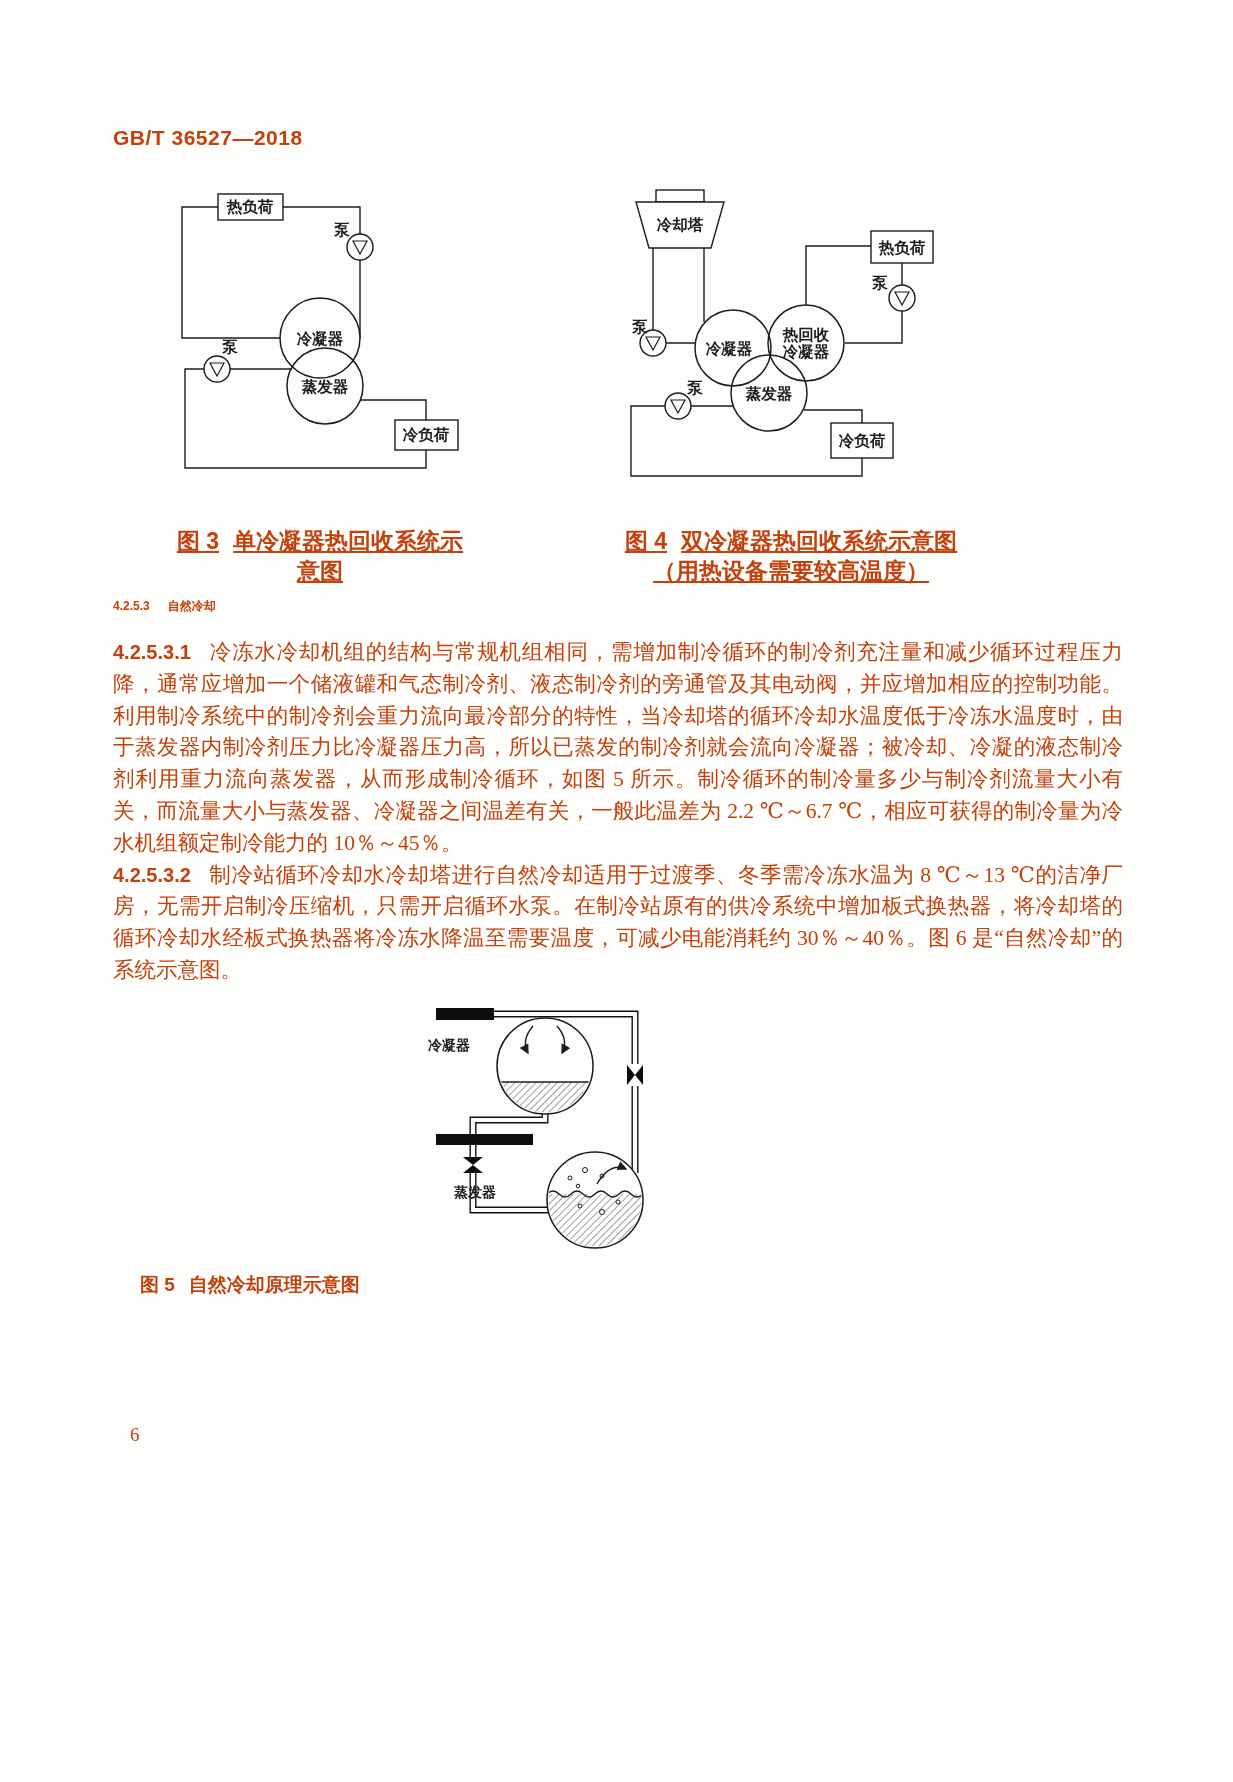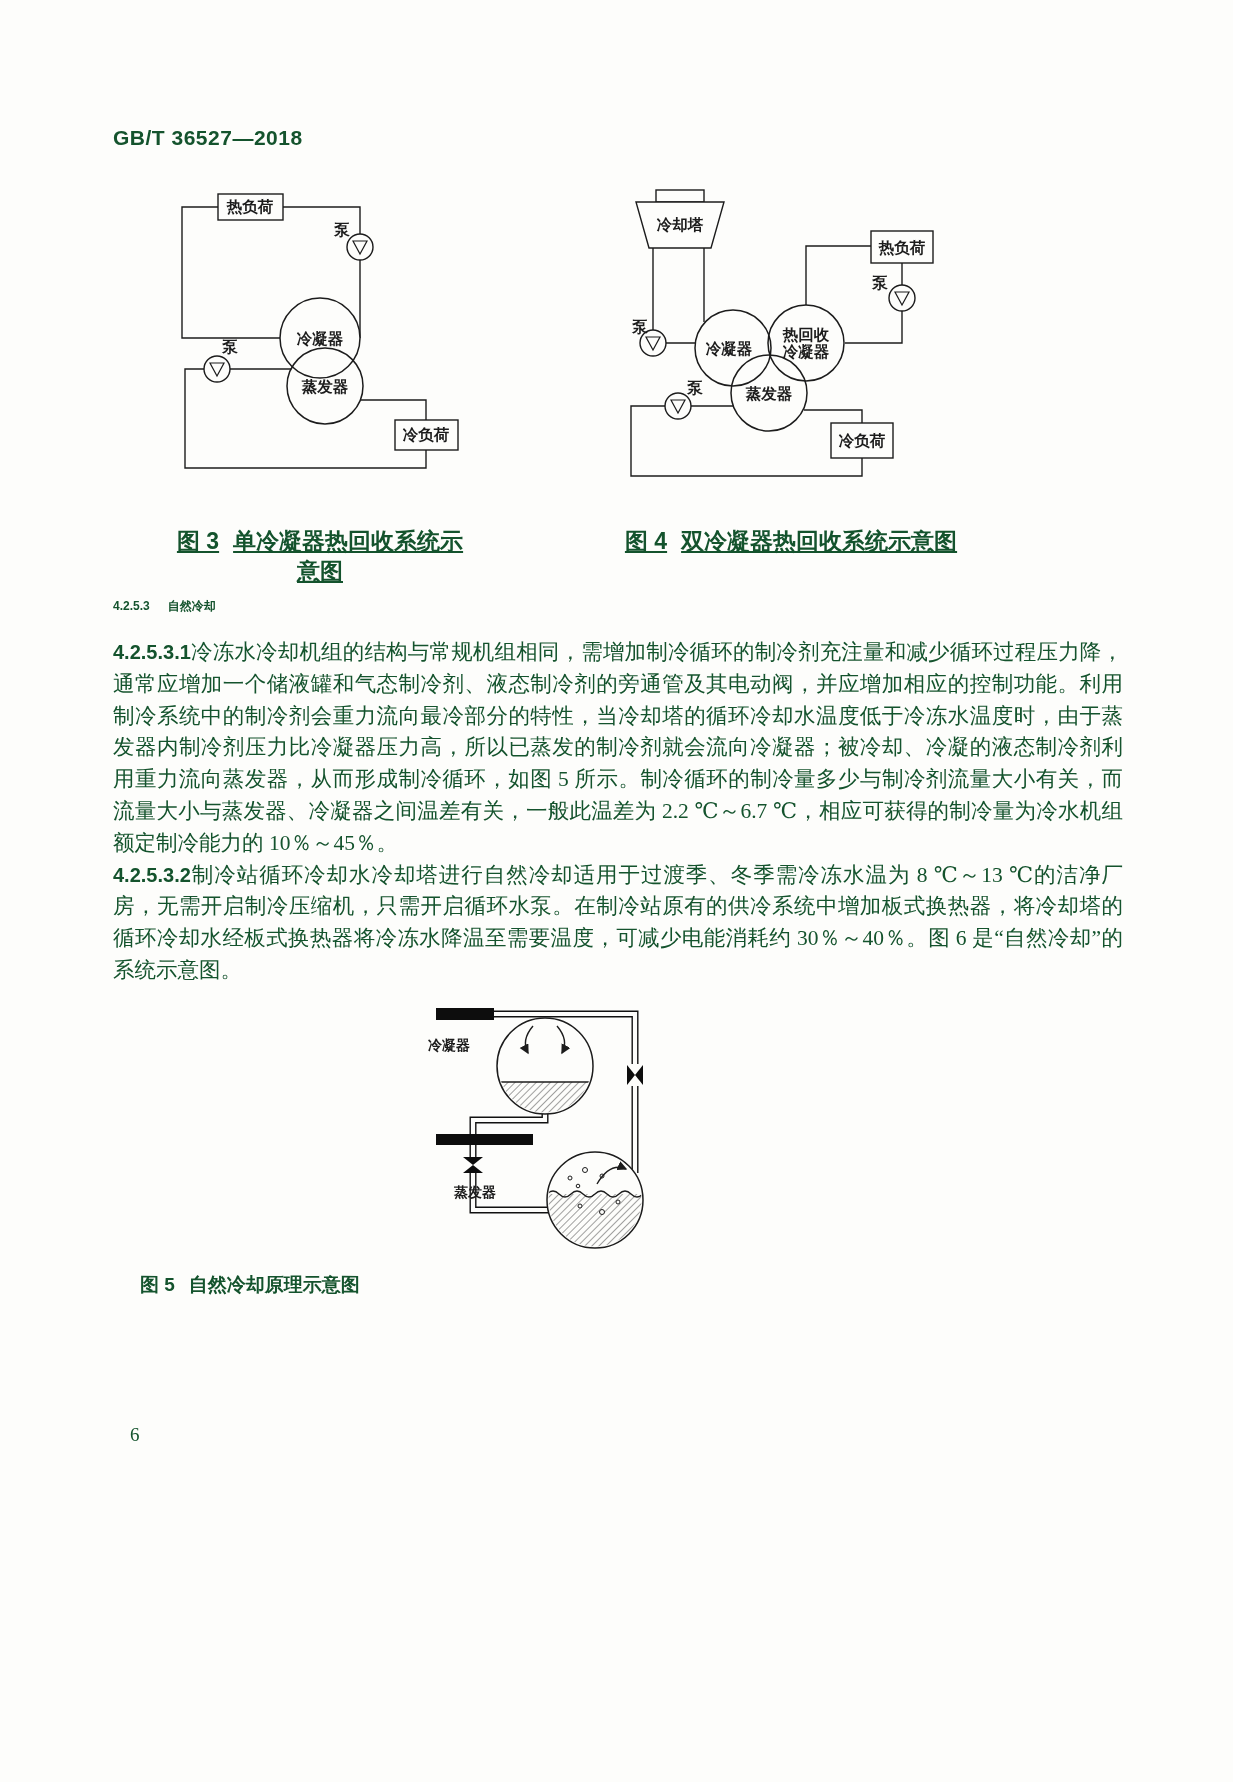--- a/index.html
+++ b/index.html
@@ -1,19 +1,19 @@
 <!DOCTYPE html>
 <html><head>
 <meta charset="utf-8">
 <style>
   * { margin:0; padding:0; box-sizing:border-box; }
   html,body { background:#fdfdfb; }
   .page {
     position:relative; width:1189px; height:1782px;
-    background:#fdfdfb; color:#14532d; overflow:hidden;
+    background:#fdfdfb; color:#c2410c; overflow:hidden;
     font-family:"Liberation Serif","DejaVu Serif",serif;
   }
   .doc-header {
     position:absolute; left:113px; top:126px;
     font-family:"Liberation Sans","DejaVu Sans",sans-serif;
     font-weight:bold; font-size:21px; letter-spacing:.5px;
   }
   .figure { position:absolute;text-decoration:underline; }
   .fig3 { left:170px; top:188px; width:300px; }
   .fig4 { left:616px; top:188px; width:350px; }
@@ -54,21 +54,21 @@
     font-family:"Liberation Sans","DejaVu Sans",sans-serif;
     font-weight:bold; font-size:12px; margin-bottom:22px;
   }
   .sec-no { margin-right:18px; }
   .body-para {
     font-size:21.5px; line-height:31.8px;
     text-align:justify; text-justify:inter-ideograph;
   }
   .clause-no {
     font-family:"Liberation Sans","DejaVu Sans",sans-serif;
-    font-weight:bold; font-size:20px; 
+    font-weight:bold; font-size:20px; margin-right:18px;
   }
   .fig5-wrap { position:absolute; left:420px; top:1000px; }
   .fig5-caption {
     position:absolute; left:140px; top:1272px; width:800px; text-align:left;
     font-family:"Liberation Sans","DejaVu Sans",sans-serif;
     font-weight:bold; font-size:19px;
   }
   .page-number { position:absolute; left:130px; top:1424px; font-size:19px; }
 </style>
 </head>
@@ -157,20 +157,21 @@
       <text class="lbl" x="264" y="100">泵</text>
       <text class="lbl" x="79" y="205">泵</text>
       <text class="lbl" x="113" y="166">冷凝器</text>
       <text class="lbl" x="190" y="152">热回收</text>
       <text class="lbl" x="190" y="169">冷凝器</text>
       <text class="lbl" x="153" y="211">蒸发器</text>
       <text class="lbl" x="246" y="258">冷负荷</text>
     </svg>
     <figcaption class="fig-caption">
       <span class="cap-no">图 4</span><span>双冷凝器热回收系统示意图</span>
+      <div class="cap-sub">（用热设备需要较高温度）</div>
     </figcaption>
   </figure>
 
   <div class="text-block">
     <div class="section-heading">
       <span class="sec-no">4.2.5.3</span><span>自然冷却</span>
     </div>
     <p class="body-para">
       <span class="clause-no">4.2.5.3.1</span><span>冷冻水冷却机组的结构与常规机组相同，需增加制冷循环的制冷剂充注量和减少循环过程压力降，通常应增加一个储液罐和气态制冷剂、液态制冷剂的旁通管及其电动阀，并应增加相应的控制功能。利用制冷系统中的制冷剂会重力流向最冷部分的特性，当冷却塔的循环冷却水温度低于冷冻水温度时，由于蒸发器内制冷剂压力比冷凝器压力高，所以已蒸发的制冷剂就会流向冷凝器；被冷却、冷凝的液态制冷剂利用重力流向蒸发器，从而形成制冷循环，如图 5 所示。制冷循环的制冷量多少与制冷剂流量大小有关，而流量大小与蒸发器、冷凝器之间温差有关，一般此温差为 2.2 ℃～6.7 ℃，相应可获得的制冷量为冷水机组额定制冷能力的 10％～45％。</span>
     </p>

